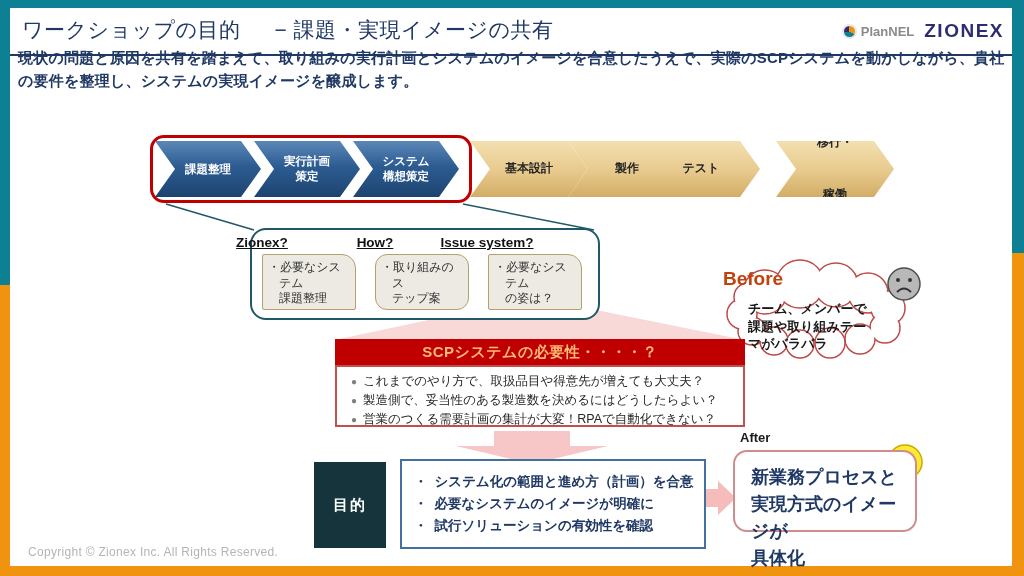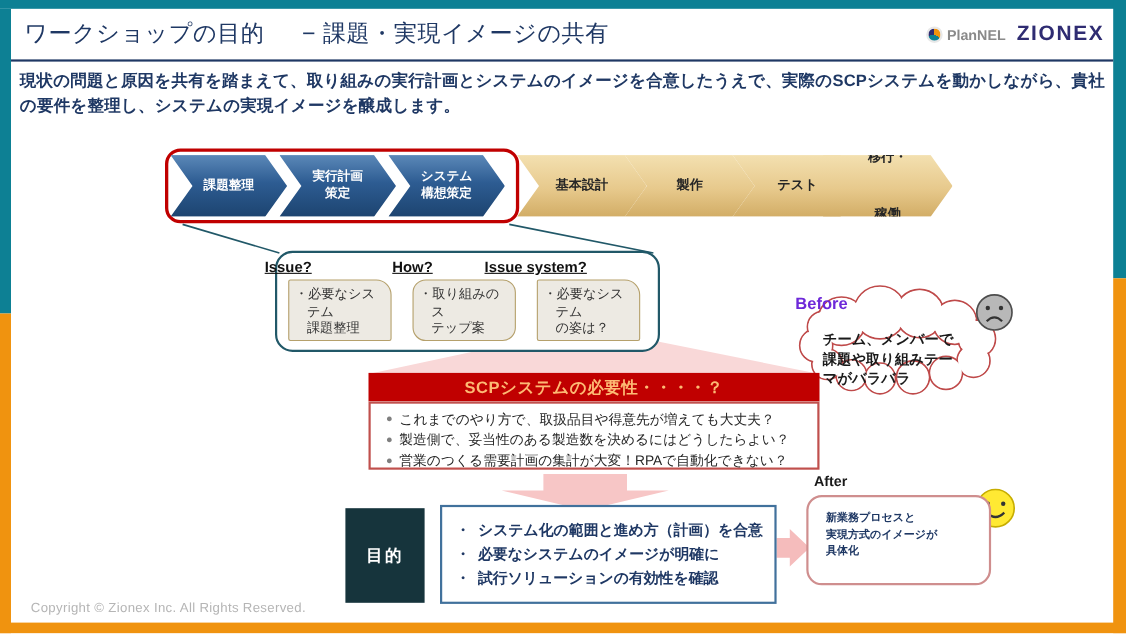--- a/index.html
+++ b/index.html
@@ -21,54 +21,54 @@
   .header-title .sub { margin-left:34px; }
   .logos { position:absolute; right:20px; top:20px; display:flex; align-items:center; gap:10px; }
   .plannel { display:flex; align-items:center; gap:4px; }
   .plannel-icon { width:15px; height:15px; border-radius:50%;
      background:conic-gradient(#f0930f 0 120deg,#0d8094 120deg 260deg,#2f2c72 260deg 360deg);
      border:2px solid #e8e8e8; }
   .plannel-text { font-size:13px; font-weight:bold; color:#8a8a8a; }
   .zionex-text { font-size:19px; font-weight:800; color:#2f2c72; letter-spacing:1.5px; }
   .title-rule { position:absolute; left:10px; top:54px; width:1002px; height:2px; background:#1f3864; }
 
-  .intro { position:absolute; left:18px; top:62px; width:990px; font-size:15px; font-weight:bold;
+  .intro { position:absolute; left:18px; top:46px; width:990px; font-size:15px; font-weight:bold;
            color:#1f3864; line-height:1.55; letter-spacing:.2px; }
 
   
   .red-rect { position:absolute; left:150px; top:135px; width:322px; height:68px;
               border:3px solid #c00000; border-radius:14px; background:transparent; }
   .chev { position:absolute; top:141px; height:56px; display:flex; flex-direction:column;
           align-items:center; justify-content:center; text-align:center; font-weight:bold;
           clip-path:polygon(0 0, calc(100% - 20px) 0, 100% 50%, calc(100% - 20px) 100%, 0 100%, 20px 50%); }
   .chev span { display:block; }
   .chev-blue { background:linear-gradient(180deg,#5b88b8 0%,#2d5c92 45%,#1d4470 100%);
                color:#fff; font-size:11.5px; line-height:1.3; width:106px; }
   .chev-tan  { background:linear-gradient(180deg,#f3e0b0 0%,#e7c98c 55%,#d2ad66 100%);
                color:#262626; font-size:12px; line-height:1.3; width:118px; }
   .b1{left:155px;} .b2{left:254px;} .b3{left:353px;}
-  .t1{left:470px;} .t2{left:568px;} .t3{left:666px;} .t4{left:748px;gap:36px;}
+  .t1{left:470px;} .t2{left:568px;} .t3{left:642px;} .t4{left:776px;gap:36px;}
 
   
   .overlay { position:absolute; left:0; top:0; width:1024px; height:576px; pointer-events:none; }
 
   
   .qbox { position:absolute; left:250px; top:228px; width:350px; height:92px; background:#fff;
           border:2px solid #215868; border-radius:16px; }
   .qcol-header { position:absolute; top:235px; font-size:13.5px; font-weight:bold; color:#111;
                  text-decoration:underline; text-align:center; width:100px; }
   .qh1{left:212px;} .qh2{left:325px;} .qh3{left:437px;}
   .qcard { position:absolute; top:254px; width:94px; height:56px; background:#edeae3;
            border:1.5px solid #b5a06b; border-radius:2px 14px 2px 2px; padding:5px 4px 4px 6px;
            font-size:12px; color:#333; line-height:1.3; white-space:pre-line;
            padding-left:16px; text-indent:-11px; }
   .qc1{left:262px;} .qc2{left:375px;border-radius:12px;} .qc3{left:488px;}
 
   
-  .before-label { position:absolute; left:723px; top:268px; font-size:15px; font-weight:bold; color:#6d28d9; }
+  .before-label { position:absolute; left:723px; top:268px; font-size:19px; font-weight:bold; color:#c2410c; }
   .cloud-text { position:absolute; left:748px; top:288px; width:160px; font-size:13px; font-weight:bold;
                 color:#1a1a1a; line-height:1.35; white-space:pre-line;margin-top:12px; }
 
   
   .scp-banner { position:absolute; left:335px; top:339px; width:410px; height:26px; background:#c00000;
                 color:#fdba74; font-size:15px; font-weight:bold; display:flex; align-items:center;
                 justify-content:center; letter-spacing:.5px; }
   .scp-box { position:absolute; left:335px; top:365px; width:410px; height:62px; background:#fff;
              border:2px solid #c0504d; padding:5px 8px 4px 14px; }
   .scp-box ul { list-style:none; }
@@ -80,23 +80,23 @@
                    color:#fff; font-size:15px; font-weight:bold; display:flex; align-items:center;
                    justify-content:center; letter-spacing:2px; }
   .purpose-box { position:absolute; left:400px; top:459px; width:306px; height:90px; background:#fff;
                  border:2.5px solid #41719c; padding:10px 6px 6px 12px; }
   .purpose-box ul { list-style:none; }
   .purpose-box li { font-size:13.5px; font-weight:bold; color:#1f3864; line-height:1.62; display:flex; gap:7px; }
   .p-dot { font-weight:bold; }
 
   
   .after-label { position:absolute; left:740px; top:430px; font-size:13px; font-weight:bold; color:#1a1a1a; }
-  .after-box { position:absolute; left:733px; top:450px; width:168px; height:82px; background:#fff;
+  .after-box { position:absolute; left:733px; top:450px; width:184px; height:82px; background:#fff;
                border:2px solid #cf8e8e; border-radius:14px; padding:12px 8px 8px 16px;
-               font-size:10px; font-weight:bold; color:#1f3864; line-height:1.5; white-space:pre-line; }
+               font-size:18px; font-weight:bold; color:#1f3864; line-height:1.5; white-space:pre-line; }
 
   .footer { position:absolute; left:28px; top:545px; font-size:12px; color:#b5b5b5; letter-spacing:.3px; }
 </style>
 </head>
 <body>
 
 <div class="canvas">
 
   <div class="band top-bar"></div>
   <div class="band left-teal"></div>
@@ -200,21 +200,21 @@
 
     <g>
       <circle cx="905" cy="462" r="17" fill="#ffe933" stroke="#c7ad00" stroke-width="1.5"></circle>
       <circle cx="898" cy="458" r="2" fill="#333"></circle>
         <circle cx="912" cy="458" r="2" fill="#333"></circle>
       <path d="M897 466 Q905 474 913 466" stroke="#333" stroke-width="2" fill="none"></path>
     </g>
   </svg>
 
   <div class="qbox"></div>
-  <div class="qcol-header qh1">Issue?</div>
+  <div class="qcol-header qh1">Zionex?</div>
   <div class="qcol-header qh2">How?</div>
   <div class="qcol-header qh3">Issue system?</div>
   <div class="qcard qc1">・必要なシステム
 課題整理</div>
   <div class="qcard qc2">・取り組みのス
 テップ案</div>
   <div class="qcard qc3">・必要なシステム
 の姿は？</div>
 
   <div class="before-label">Before</div>

